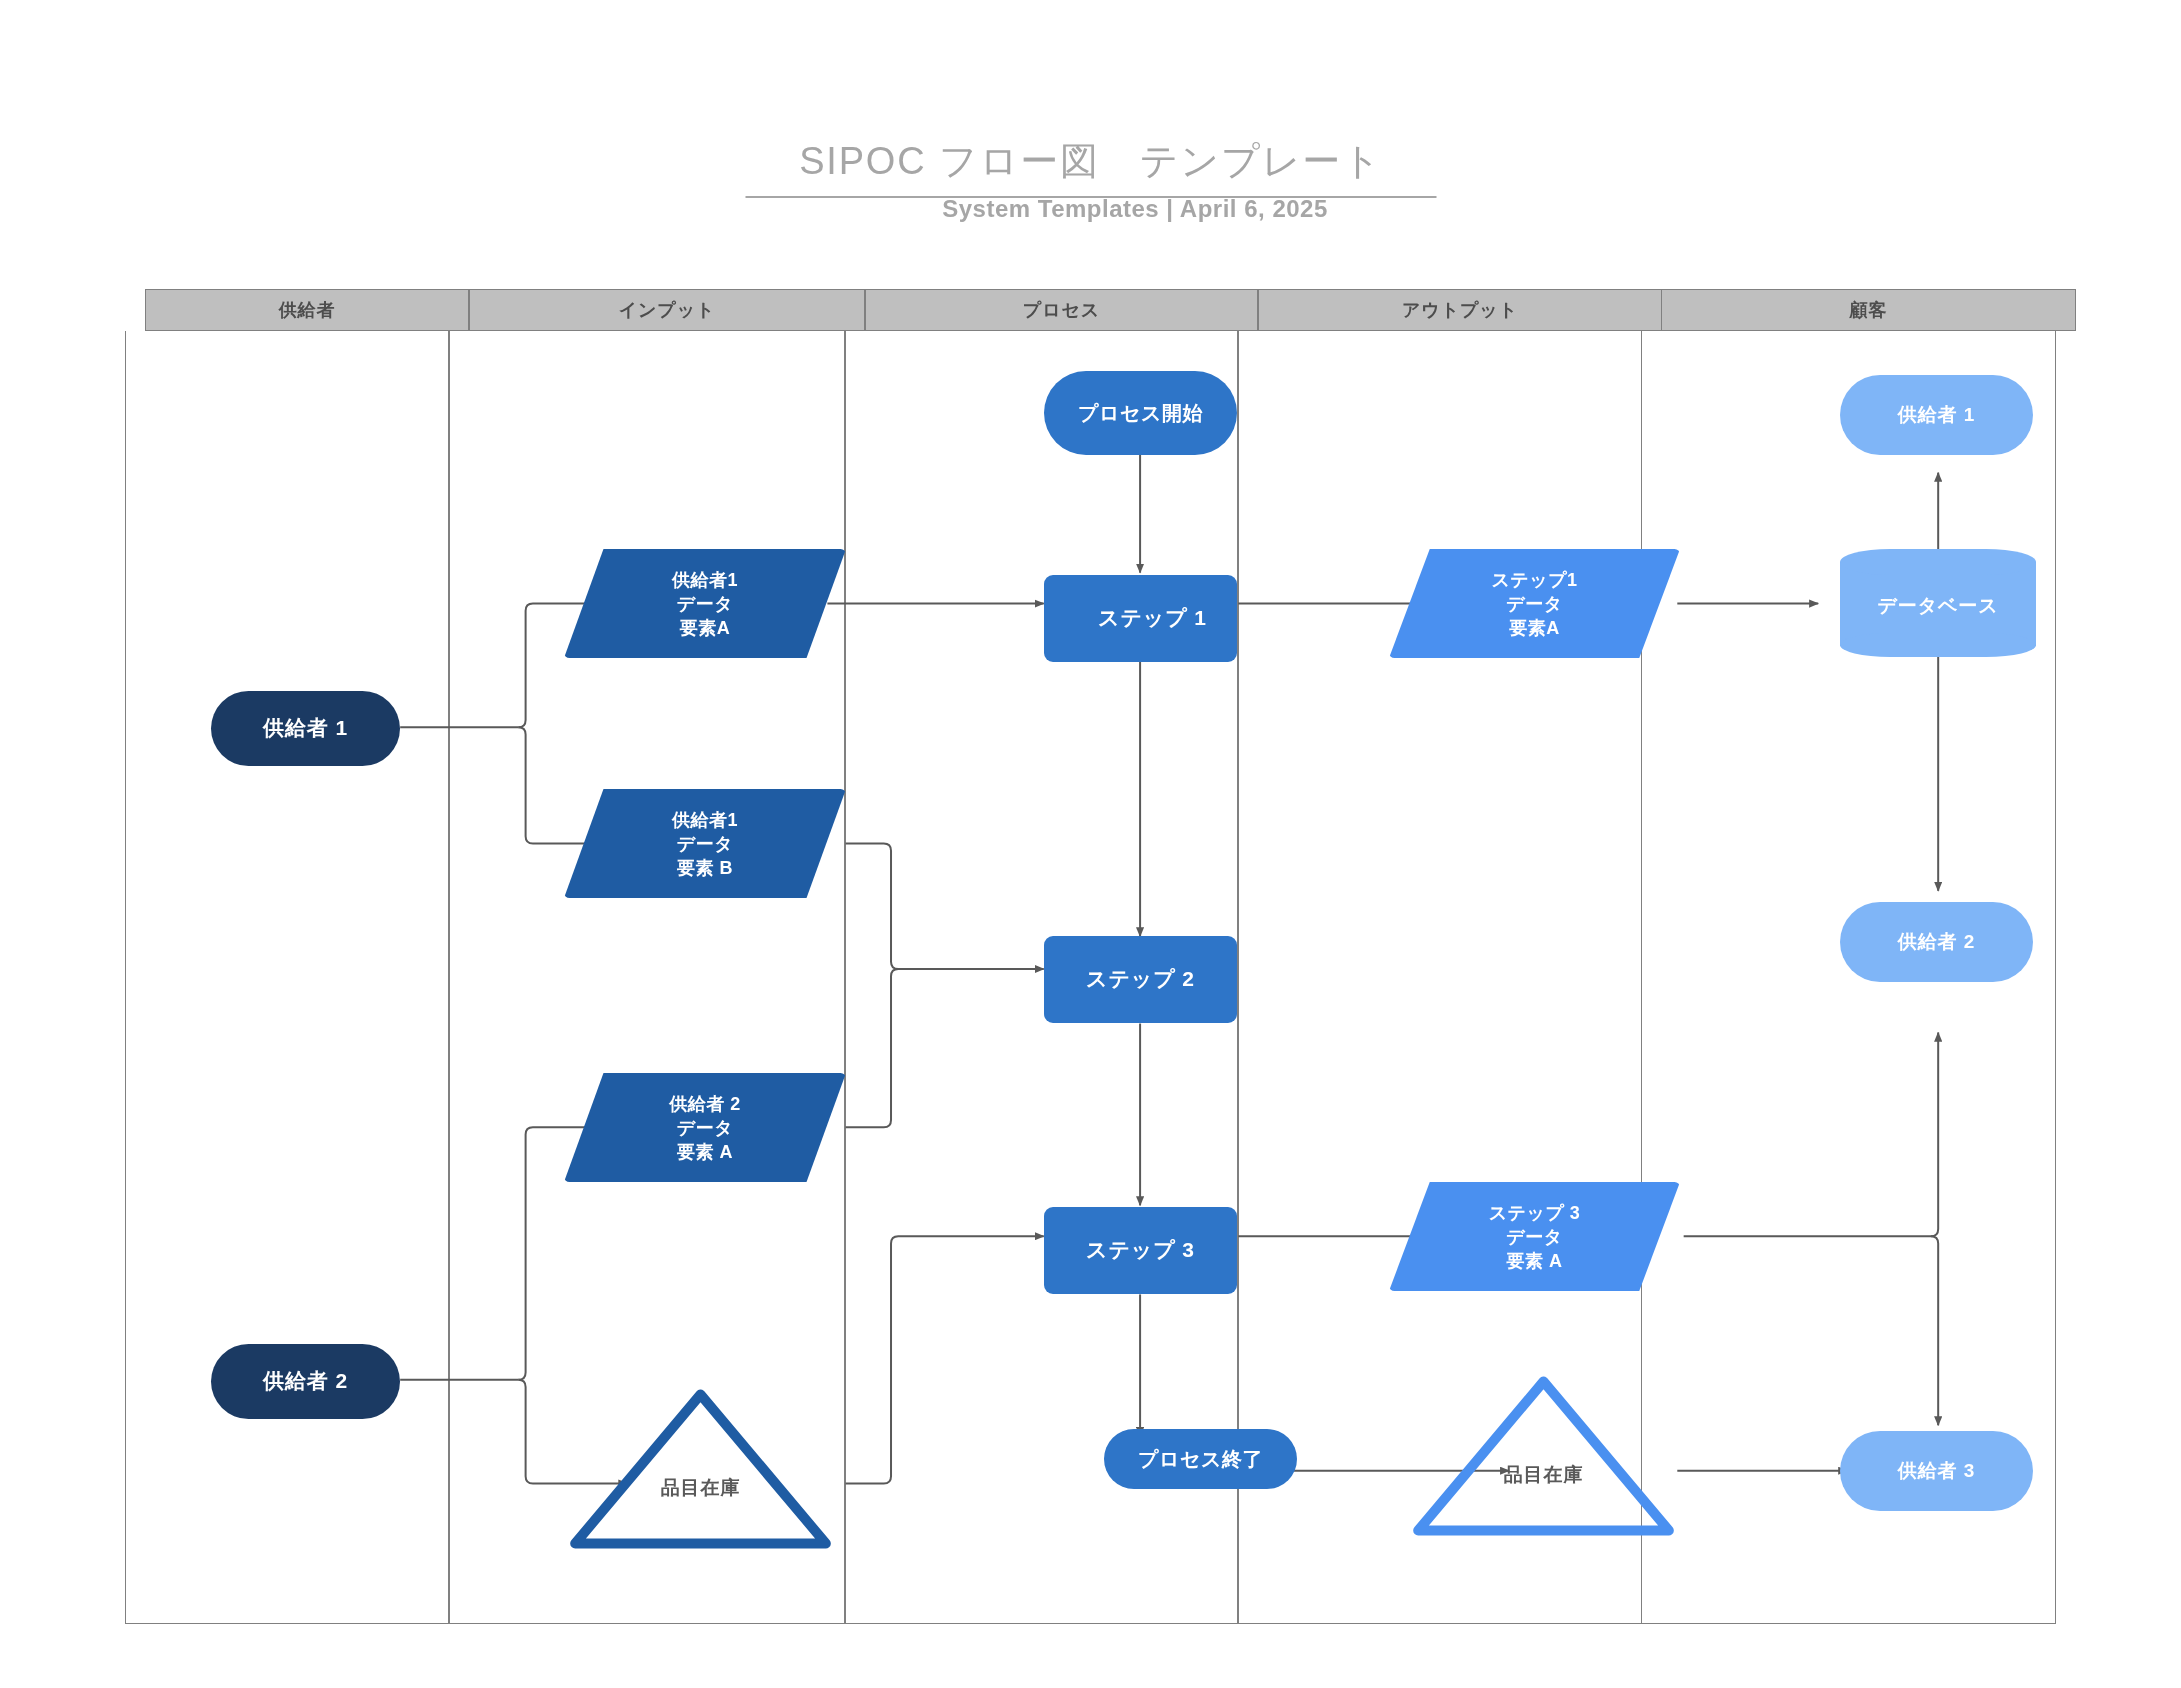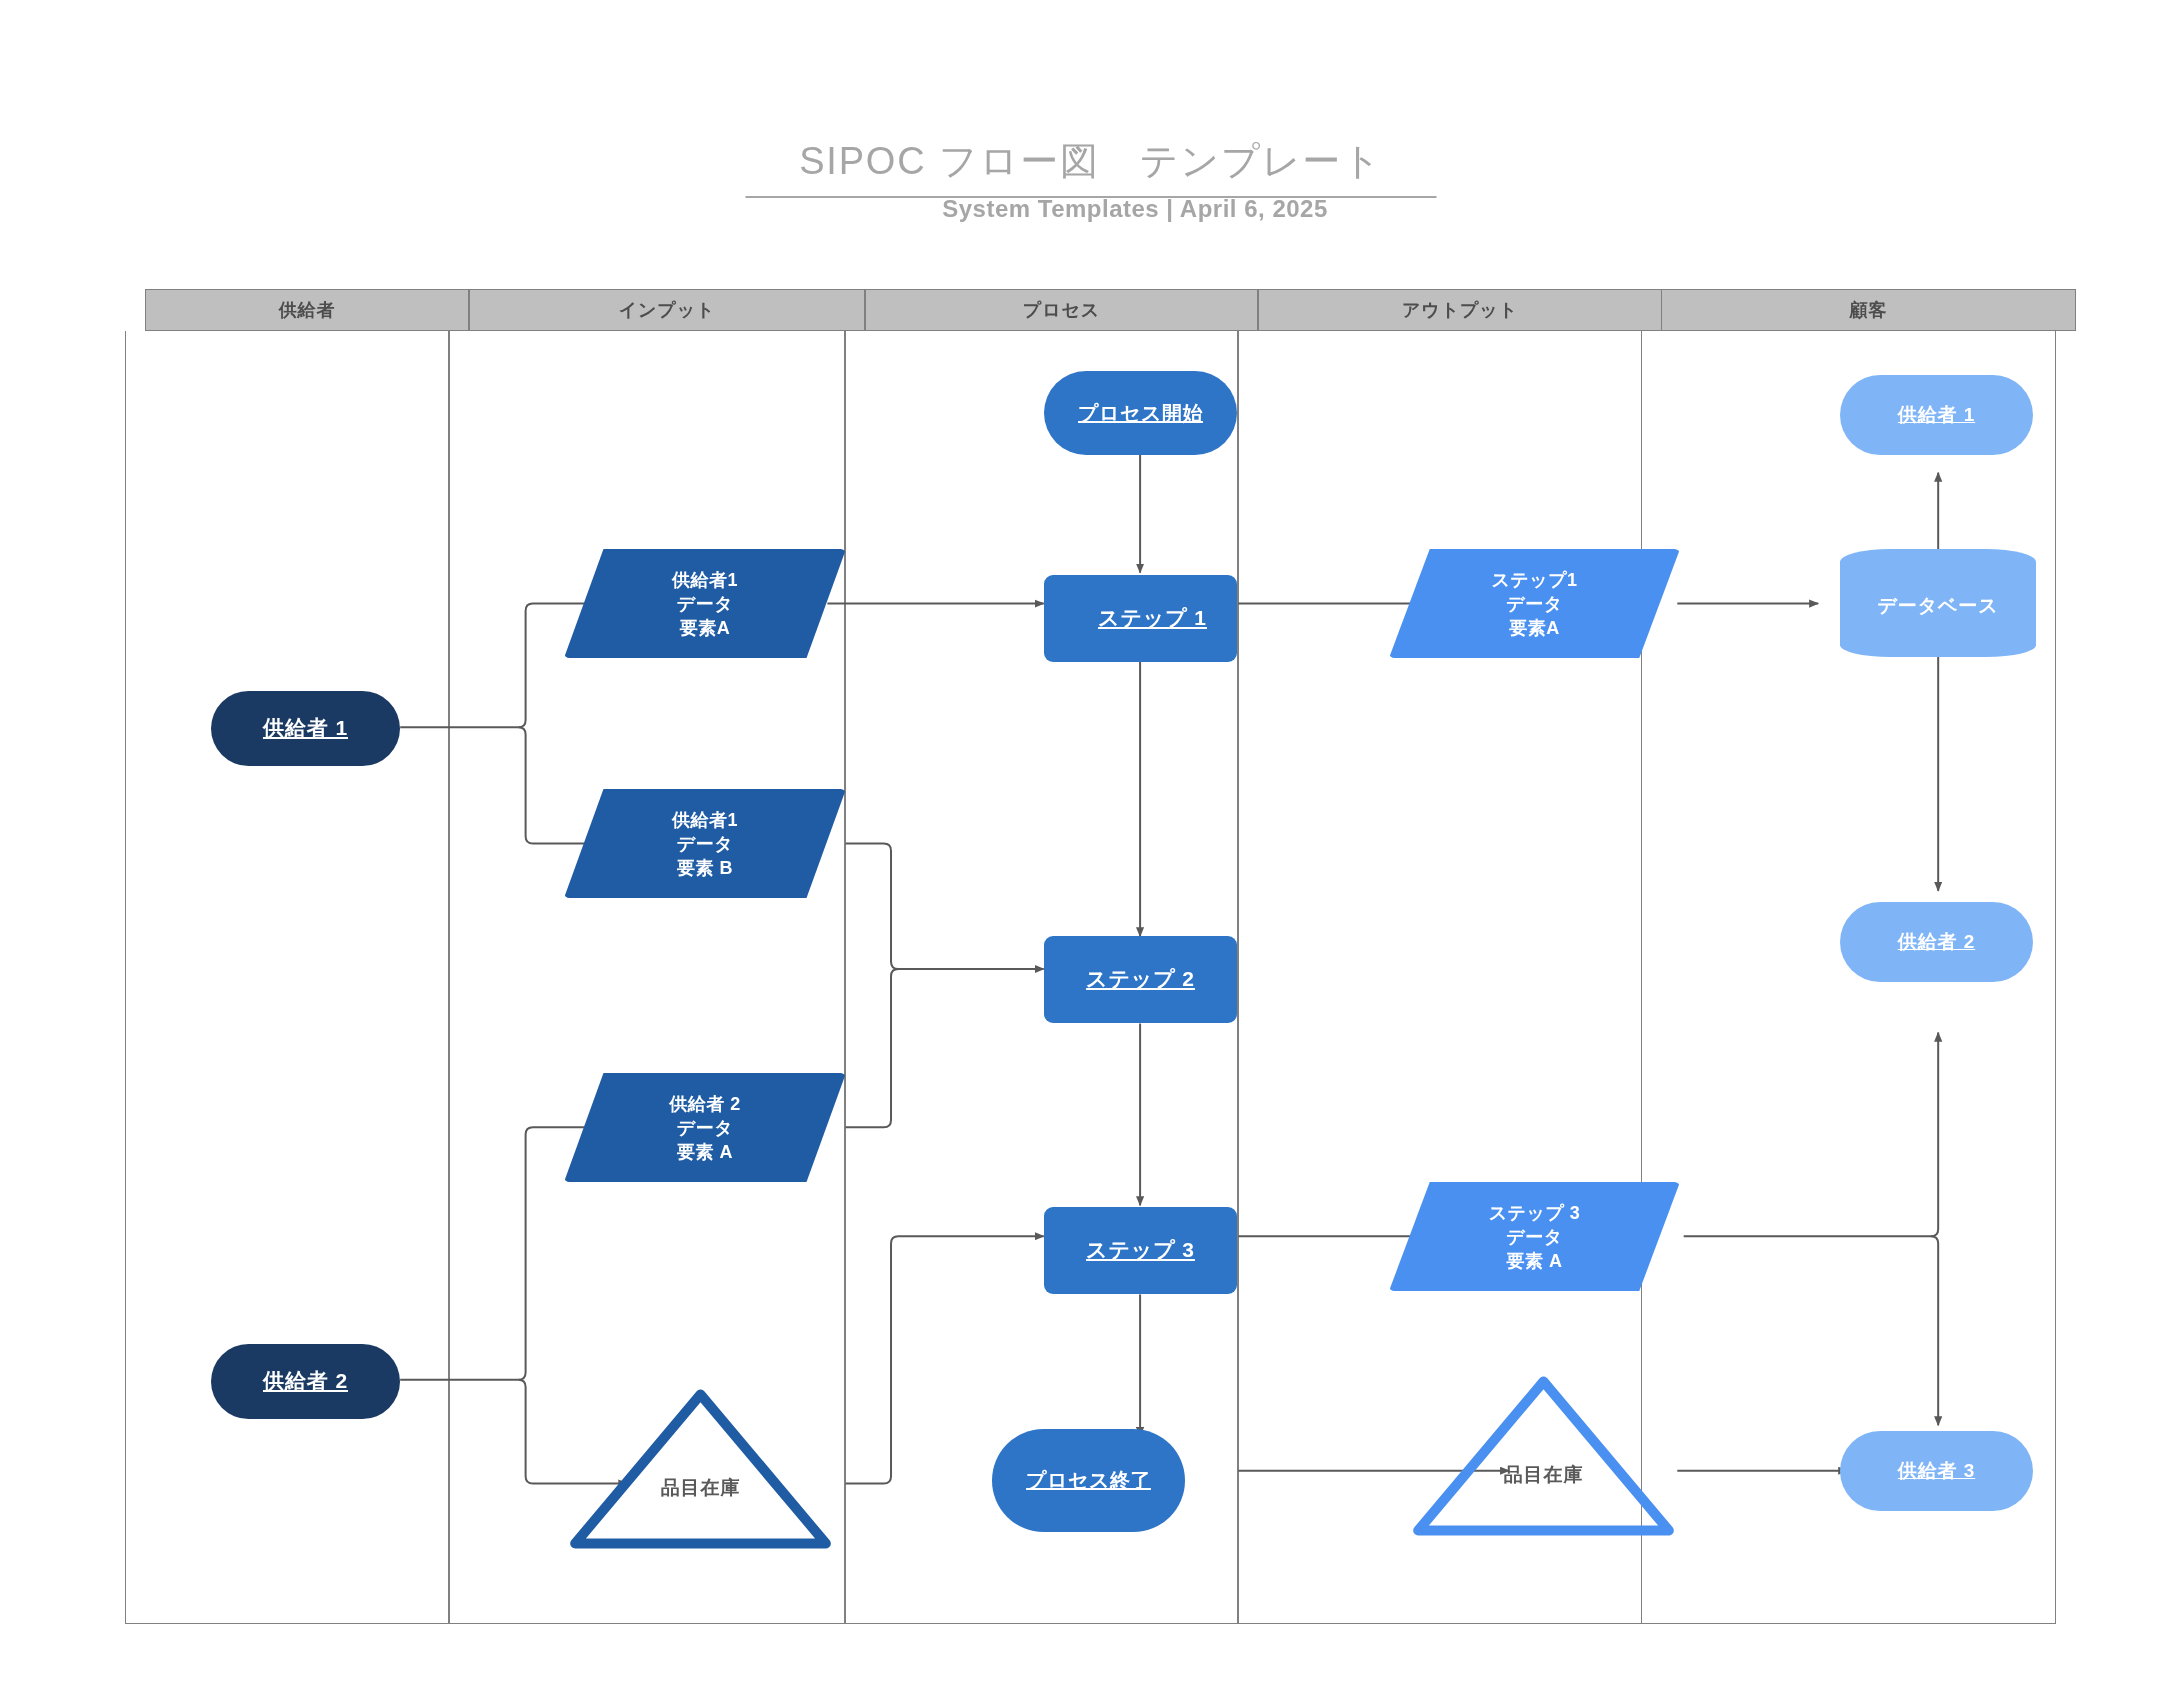--- a/index.html
+++ b/index.html
@@ -99,21 +99,20 @@
   .node {
     position: absolute;
     box-sizing: border-box;
     display: flex;
     align-items: center;
     justify-content: center;
     text-align: center;
     color: #ffffff;
     font-weight: bold;
     line-height: 1.35;
-    text-decoration: underline;
   }
   .pill-navy {
     background: #1b3a63;
     border-radius: 908px;
     font-size: 21px;
     letter-spacing: 0.9px;
   }
   .pill-blue {
     background: #2e75c8;
     border-radius: 908px;
@@ -328,21 +327,21 @@
 </div>
 <div class="node rect-blue" style="left:1044px;top:575px;width:193px;height:87px;padding-left:24px;">
   <span>ステップ 1</span>
 </div>
 <div class="node rect-blue" style="left:1044px;top:936px;width:193px;height:87px;">
   <span>ステップ 2</span>
 </div>
 <div class="node rect-blue" style="left:1044px;top:1207px;width:193px;height:87px;">
   <span>ステップ 3</span>
 </div>
-<div class="node pill-blue" style="left:992px;top:1429px;width:193px;height:103px;">
+<div class="node pill-blue" style="left:1104px;top:1429px;width:193px;height:60px;">
   <span>プロセス終了</span>
 </div>
 
 <div class="para para-light" style="position:absolute;left:1389px;top:549px;width:291px;height:109px;
      clip-path:polygon(14% 0,100% 0,86% 100%,0 100%);border-radius:5.5px;text-align:right;">
   <div class="para-inner">
     <span>ステップ1</span>
     <span>データ</span>
     <span>要素A</span>
   </div>

